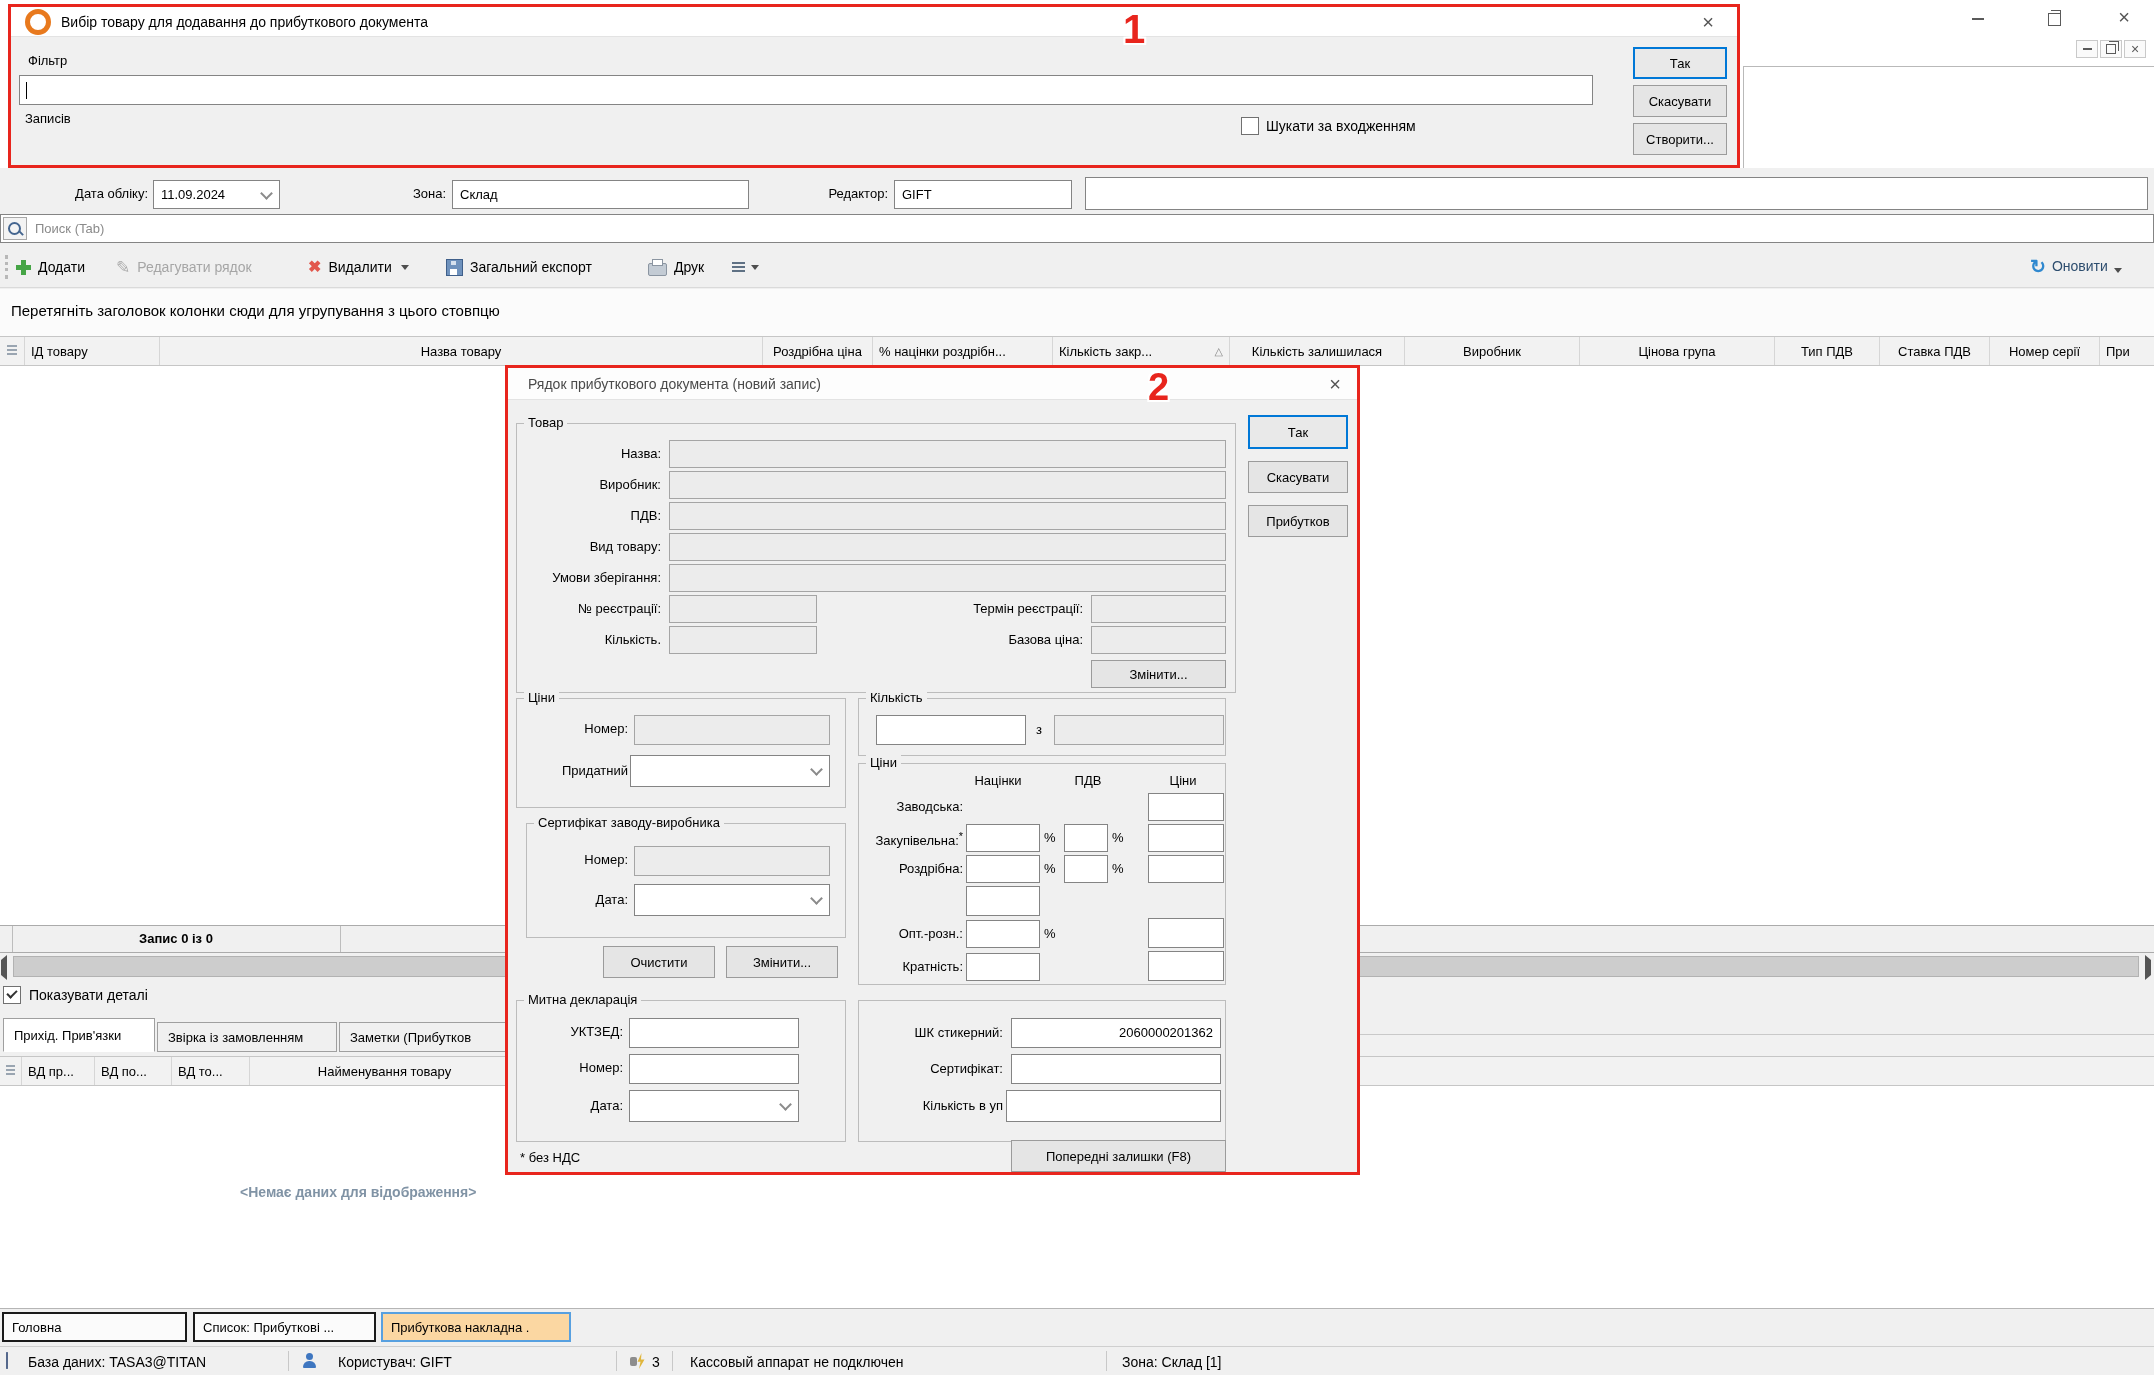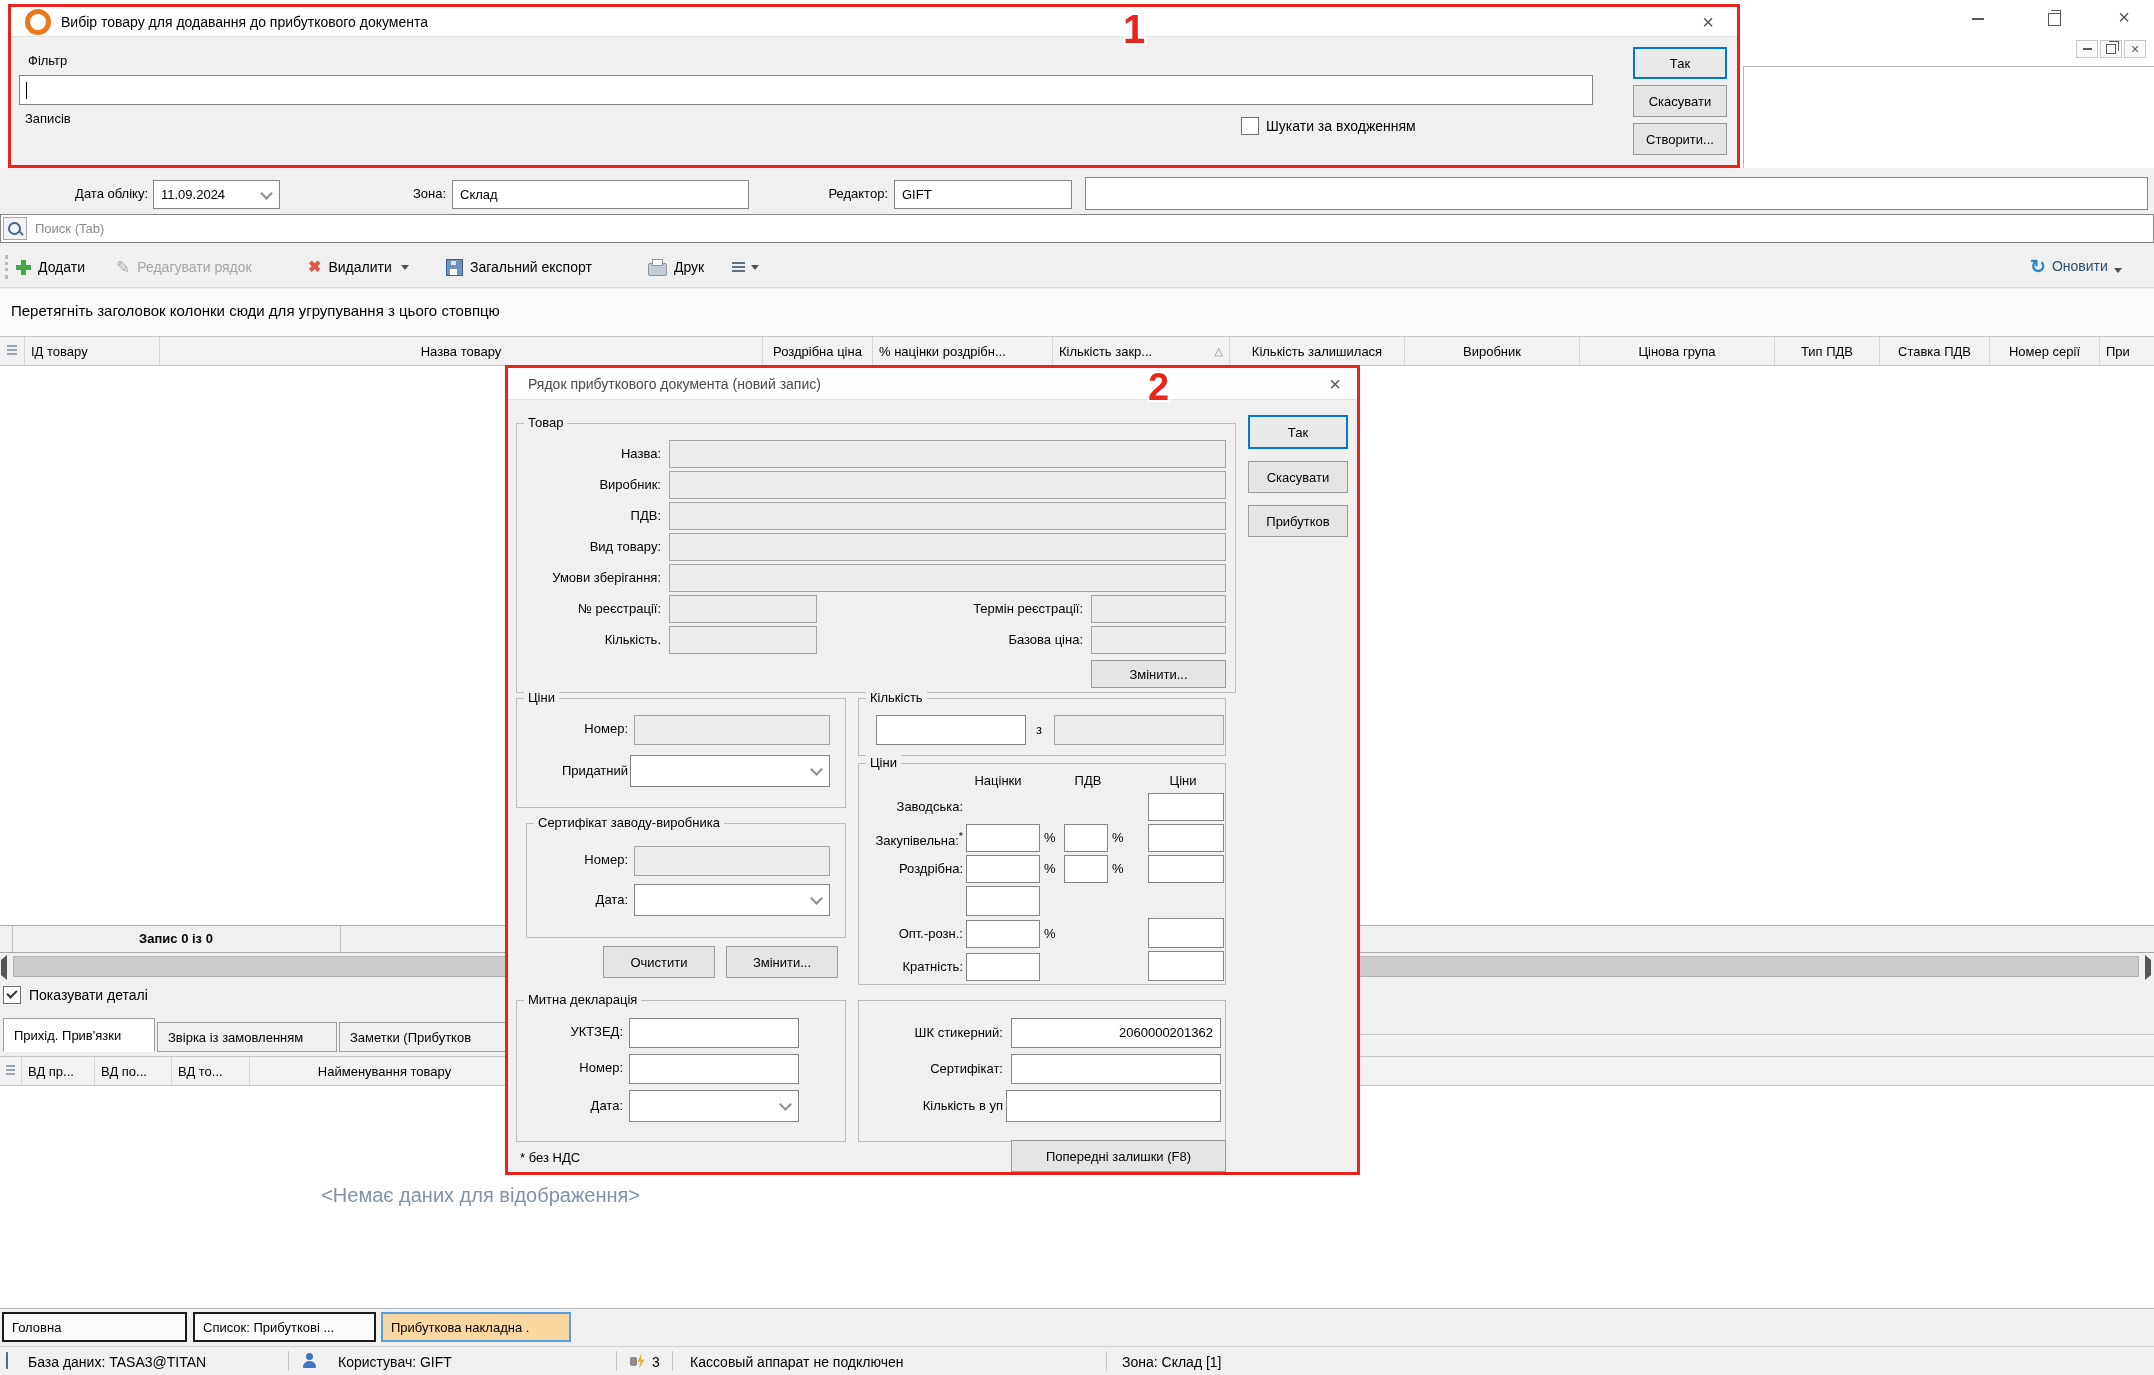--- a/index.html
+++ b/index.html
@@ -246,21 +246,21 @@
     <div class="hcell" style="width:78px">
         <span>ВД то...</span>
       </div>
     <div class="hcell c" style="width:270px">
         <span>Найменування товару</span>
       </div>
     <div class="hcell" style="flex:1;border-right:none"></div>
   </div>
 
   <div class="abs white" style="left:0;top:1086px;width:2154px;height:222px"></div>
-  <div class="abs" style="left:240px;top:1184px;width:400px;text-align:right;font-weight:normal;font-size:20px;color:#8093a5">&lt;Немає даних для відображення&gt;</div>
+  <div class="abs" style="left:240px;top:1184px;width:400px;text-align:left;font-weight:bold;font-size:14px;color:#8093a5">&lt;Немає даних для відображення&gt;</div>
 
   <div class="abs" style="left:0;top:1308px;width:2154px;height:38px;background:#f0f0f0;border-top:1px solid #b5b5b5"></div>
   <div class="abs btab" style="left:2px;top:1312px;width:185px;height:30px">
       <span>Головна</span>
     </div>
   <div class="abs btab" style="left:193px;top:1312px;width:183px;height:30px">
       <span>Список: Прибуткові ...</span>
     </div>
   <div class="abs btab active" style="left:381px;top:1312px;width:190px;height:30px">
       <span>Прибуткова накладна .</span>

